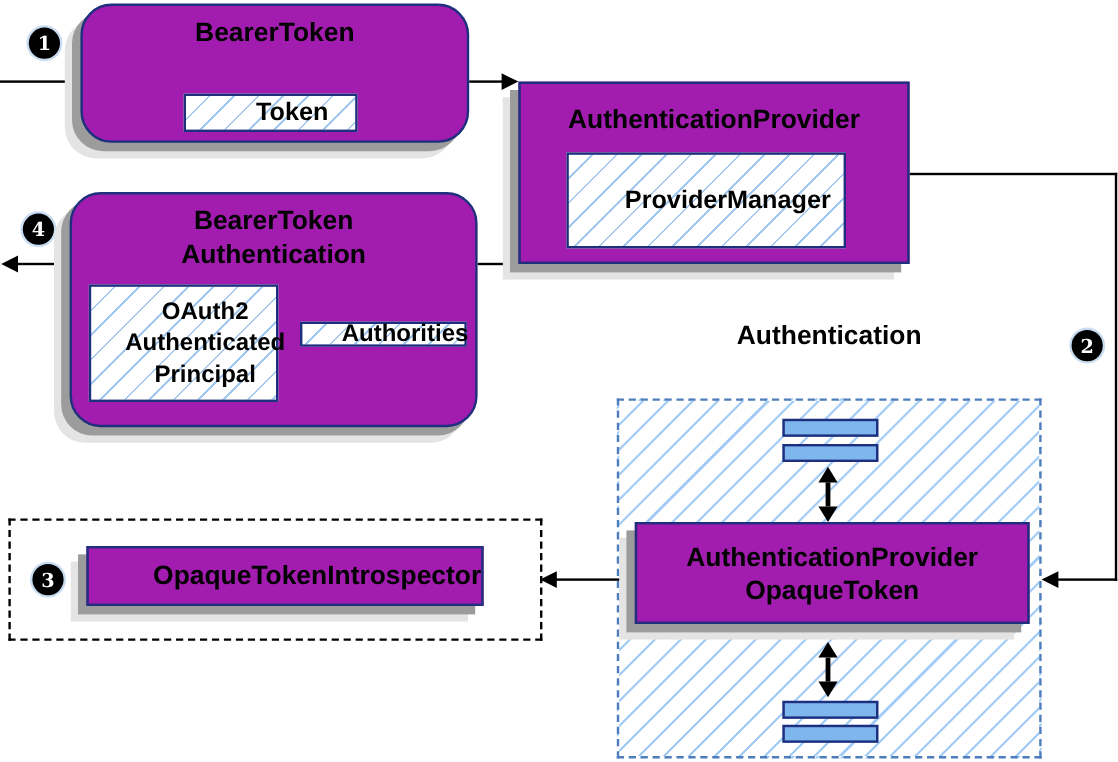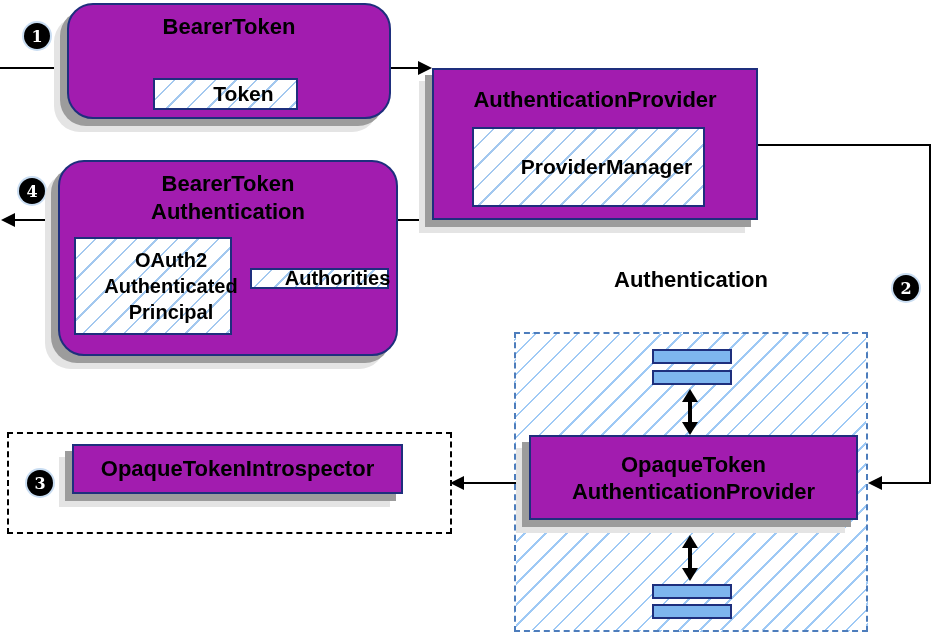--- a/index.html
+++ b/index.html
@@ -134,30 +134,30 @@
   <div class="mini" style="left:652px;top:349px"></div>
   <div class="mini" style="left:652px;top:370px"></div>
 
   <div class="varrow" style="left:682px;top:389px;height:46px">
     <div class="vhead-up"></div>
     <div class="vshaft"></div>
     <div class="vhead-down"></div>
   </div>
 
   <div class="box" style="left:529px;top:435px;width:329px;height:85px;display:flex;flex-direction:column;align-items:center;justify-content:center">
+    <span class="btitle" style="line-height:27px">AuthenticationProvider</span>
     <span class="btitle" style="line-height:27px">OpaqueToken</span>
-    <span class="btitle" style="line-height:27px">AuthenticationProvider</span>
   </div>
 
   <div class="varrow" style="left:682px;top:535px;height:46px">
     <div class="vhead-up"></div>
     <div class="vshaft"></div>
     <div class="vhead-down"></div>
   </div>
 
   <div class="mini" style="left:652px;top:584px"></div>
   <div class="mini" style="left:652px;top:604px"></div>
 
-  <div class="box" style="left:72px;top:444px;width:331px;height:50px;display:flex;align-items:center;justify-content:center">
+  <div class="box" style="left:72px;top:455px;width:331px;height:50px;display:flex;align-items:center;justify-content:flex-end">
     <span class="btitle">OpaqueTokenIntrospector</span>
   </div>
 
 </div>
 
 </body></html>

